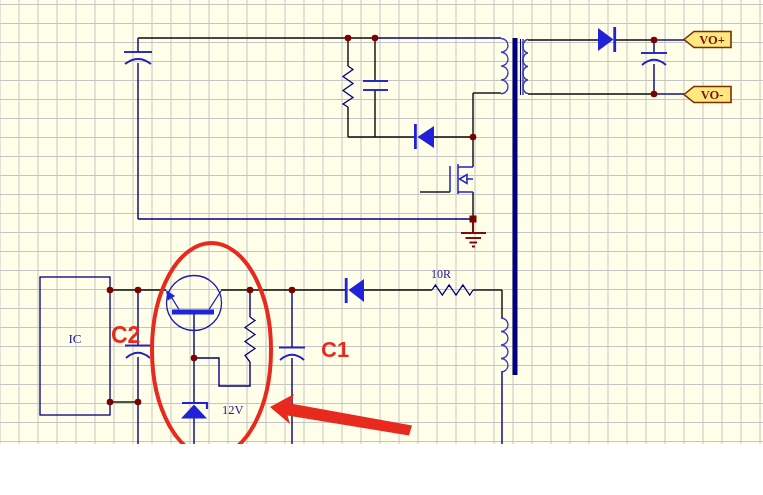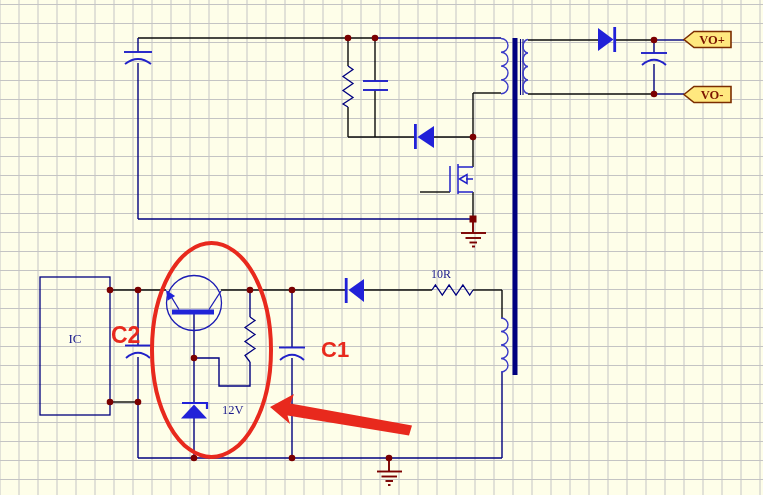--- a/index.html
+++ b/index.html
@@ -1,19 +1,19 @@
 <!DOCTYPE html>
 <html><head>
 <meta charset="utf-8">
 <style>
   html,body{margin:0;padding:0;}
   body{font-family:"Liberation Sans",sans-serif;}
   .canvas{
     position:relative;
-    width:763px;height:495px;
+    width:763px;height:444px;
     background-color:#FEFEE9;
     background-image:
       linear-gradient(to right,#C4C4C4 1px,transparent 1px),
       linear-gradient(to bottom,#C4C4C4 1px,transparent 1px);
     background-size:19px 19px;
     background-position:-0.5px 4px;
     overflow:hidden;
   }
   svg{position:absolute;left:0;top:0;}
   text{user-select:none;}

